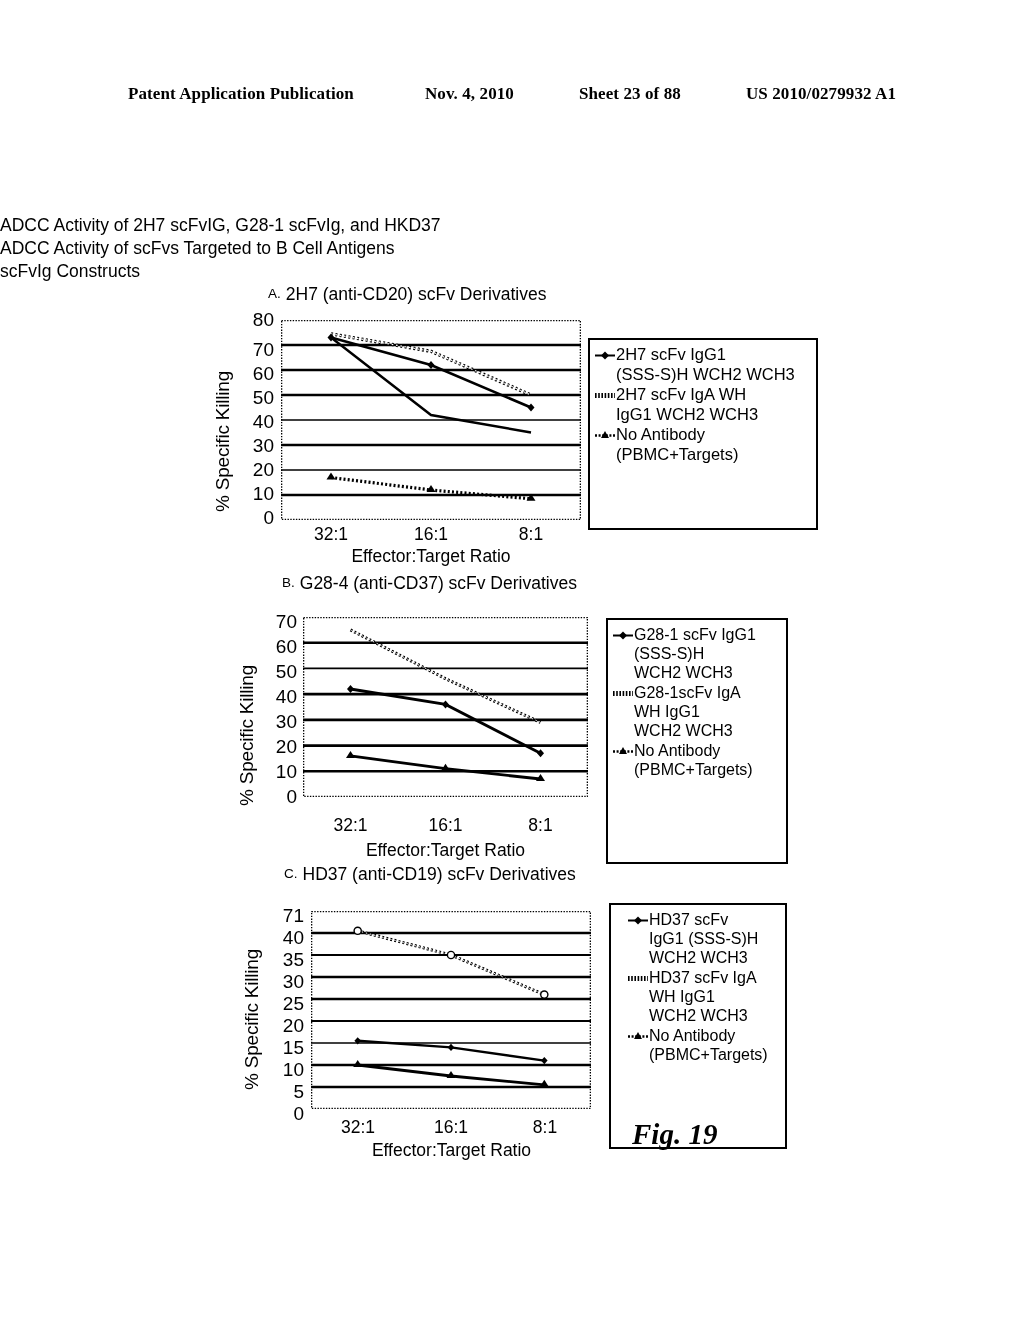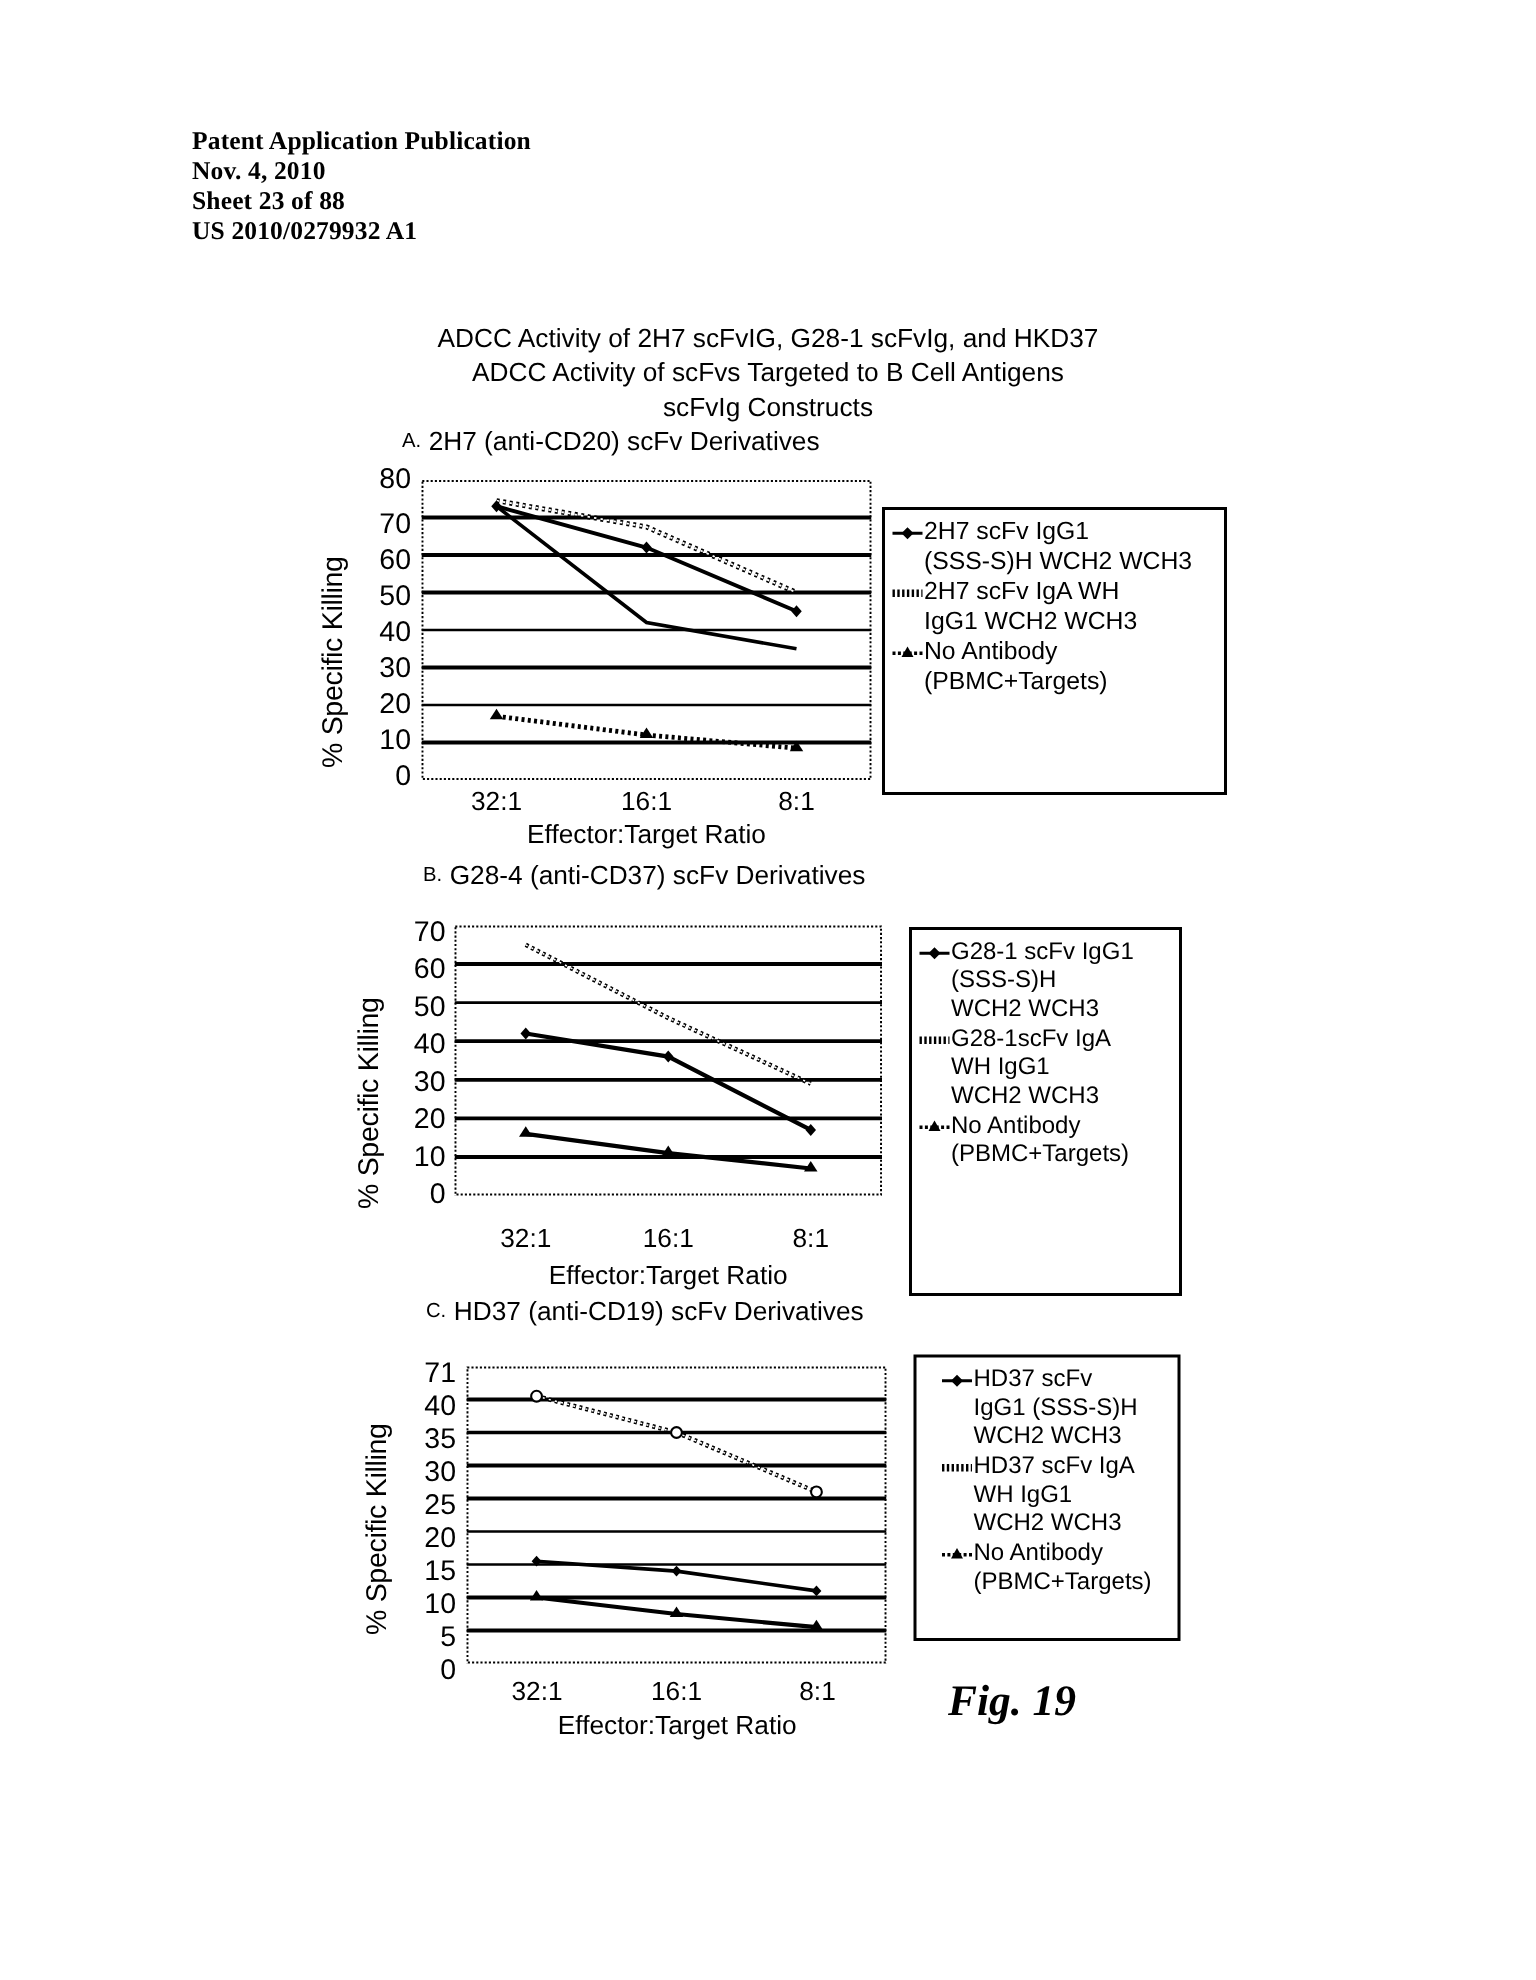--- a/index.html
+++ b/index.html
@@ -23,33 +23,32 @@
     left: 128px;
     width: 768px;
     display: flex;
     justify-content: space-between;
     align-items: baseline;
     font-family: "Liberation Serif", serif;
     font-weight: bold;
     font-size: 17px;
     letter-spacing: 0.1px;
     white-space: nowrap;
-    flex-direction: column;
   }
   .patent-header .hdr-pub { margin-right: 18px; }
   .patent-header .hdr-date { margin-right: 12px; }
   .patent-header .hdr-sheet { margin-right: 12px; }
 
   
   .fig-title {
     position: absolute;
     top: 214px;
     left: 0;
     width: 1024px;
-    text-align: center;
+    text-align: left;
     font-size: 17.5px;
     line-height: 23px;
   }
   .fig-title .tline { display: block; }
 
   
   .panel { position: absolute; }
 
   .panel-caption {
     position: absolute;
@@ -360,21 +359,21 @@
     <line x1="93.3" y1="198" x2="93.3" y2="206" stroke="#000" stroke-width="1.6"></line>
     <line x1="186.7" y1="198" x2="186.7" y2="206" stroke="#000" stroke-width="1.6"></line>
     <line x1="280" y1="198" x2="280" y2="206" stroke="#000" stroke-width="1.6"></line>
   </svg>
 
   <div class="xtick" style="left:318px; top:1117px; width:80px;">32:1</div>
   <div class="xtick" style="left:411px; top:1117px; width:80px;">16:1</div>
   <div class="xtick" style="left:505px; top:1117px; width:80px;">8:1</div>
   <div class="xlabel" style="left:318px; top:1140px; width:267px;">Effector:Target Ratio</div>
 
-  <div class="legend-box" style="left:609px; top:903px; width:178px; height:191px;padding-left:16px;">
+  <div class="legend-box" style="left:609px; top:903px; width:178px; height:246px;padding-left:16px;">
     <div class="legend-entry">
       <svg class="legend-marker" viewBox="0 0 22 17">
         <line x1="1" y1="8.5" x2="21" y2="8.5" stroke="#000" stroke-width="2"></line>
         <polygon points="11,4.5 15,8.5 11,12.5 7,8.5" fill="#000"></polygon>
       </svg>
       <div class="legend-text sm">HD37 scFv
 IgG1 (SSS-S)H
 WCH2 WCH3</div>
     </div>
     <div class="legend-entry">

